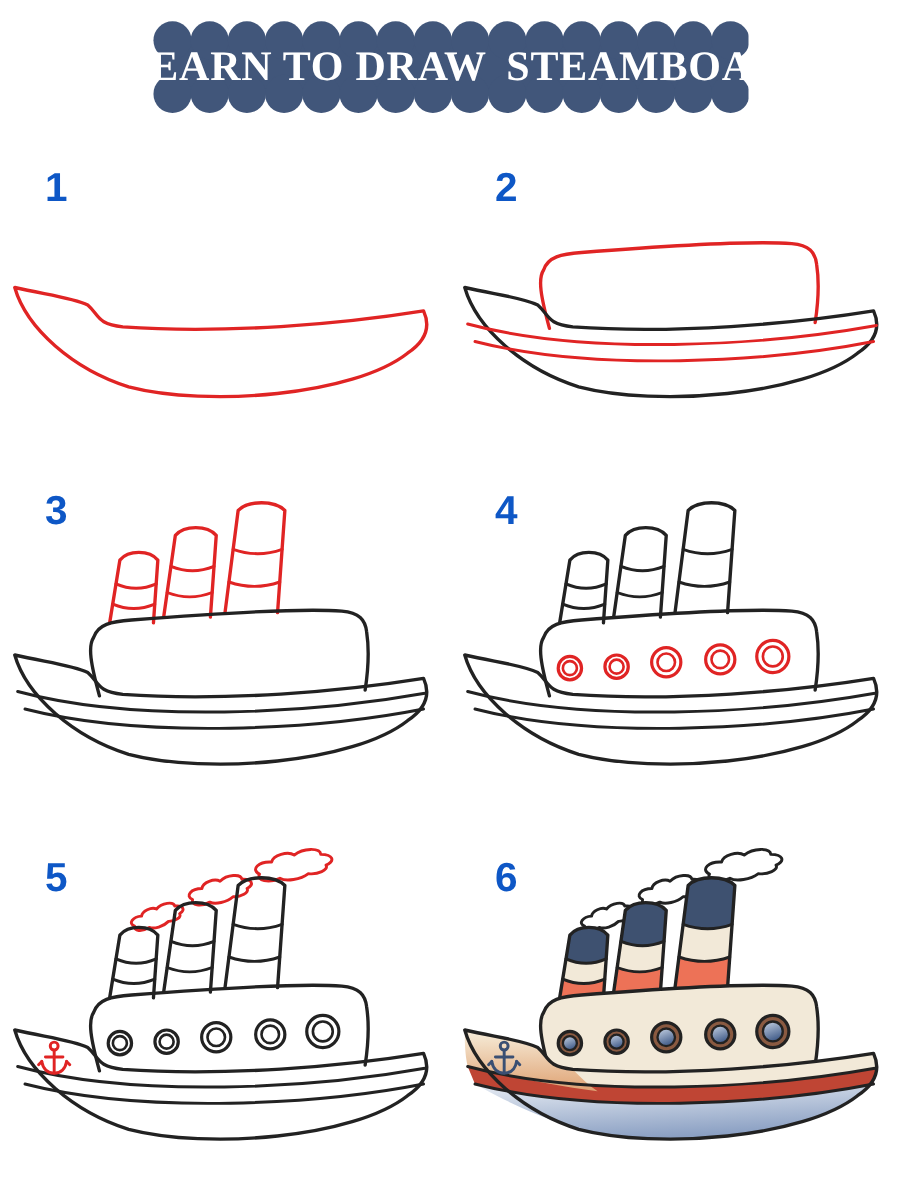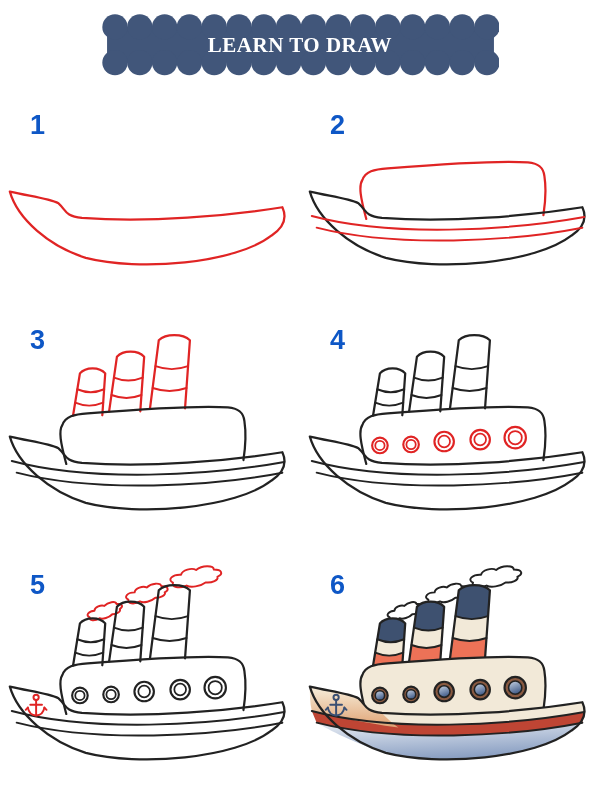--- a/index.html
+++ b/index.html
@@ -9,21 +9,21 @@
     position:relative;overflow:hidden;
   }
   .banner-wrap{
     position:relative;width:397px;height:62px;margin:14px auto 0;
   }
   .banner-wrap svg{position:absolute;left:0;top:0;}
   .banner-text{
     position:absolute;left:0;top:1px;width:100%;height:60px;
     display:flex;align-items:center;justify-content:center;gap:13px;
     font-family:"Liberation Serif", serif;font-weight:bold;
-    font-size:21px;letter-spacing:.5px;white-space:nowrap;
+    font-size:28px;letter-spacing:.5px;white-space:nowrap;
   }
   .grid{
     display:grid;margin-top:14px;
     grid-template-columns:300px 300px;
     grid-template-rows:215px 245px 250px;
   }
   .cell{position:relative;}
   .step-number{
     position:absolute;top:22px;left:30px;
     font-size:27px;font-weight:bold;line-height:1;
@@ -66,20 +66,21 @@
       <circle cx="313" cy="48" r="12.8" fill="#41567a"></circle>
       <circle cx="338" cy="12" r="12.8" fill="#41567a"></circle>
       <circle cx="338" cy="48" r="12.8" fill="#41567a"></circle>
       <circle cx="363" cy="12" r="12.8" fill="#41567a"></circle>
       <circle cx="363" cy="48" r="12.8" fill="#41567a"></circle>
       <circle cx="388" cy="12" r="12.8" fill="#41567a"></circle>
       <circle cx="388" cy="48" r="12.8" fill="#41567a"></circle>
     </svg>
   <div class="banner-text" style="color: rgb(255, 255, 255);">
     <span>LEARN TO DRAW</span>
+    <span>STEAMBOAT</span>
   </div>
 </div>
 
 <div class="grid">
   <div class="cell">
     <div class="step-number" style="color: rgb(14, 87, 198);">1</div>
   <svg class="boat" width="292" height="219" viewBox="0 0 300 225">
         <g>
           <path d="M6,125 C28,130 46,132 56,137 C64,144 62,150 80,152 C150,157 230,150 286,141 C291,152 287,162 275,170 C238,199 138,207 84,193 C46,181 14,153 6,125 Z" fill="none" stroke-linecap="round" stroke-linejoin="round" stroke="#e02424" stroke-width="2.3"></path>
         </g>

